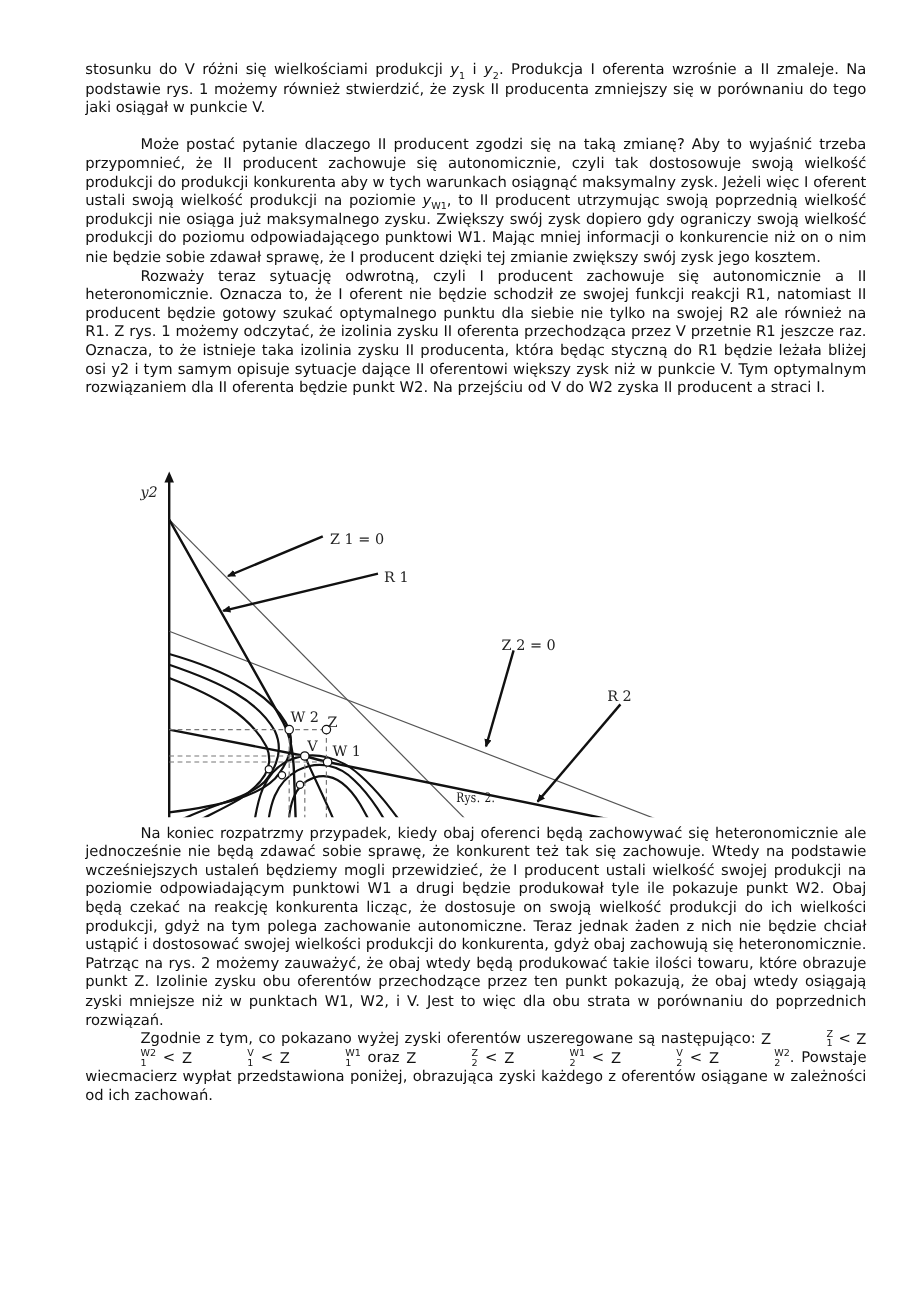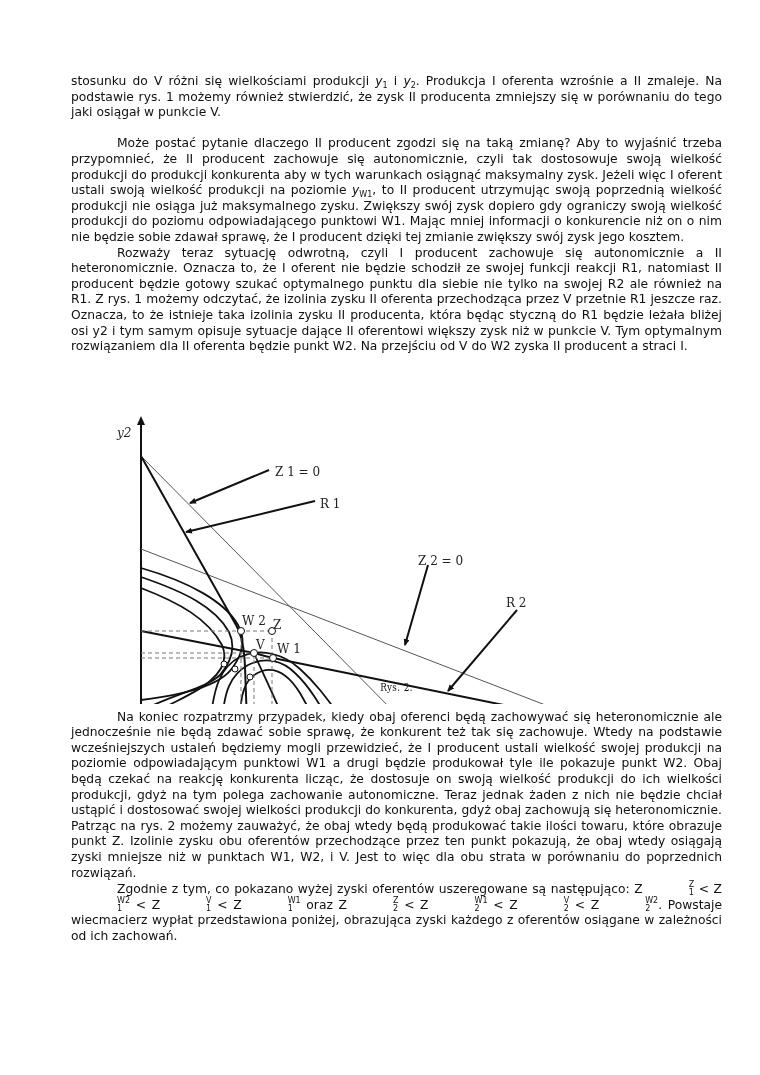--- a/index.html
+++ b/index.html
@@ -1,18 +1,18 @@
 <!DOCTYPE html>
 <html><head>
 <meta charset="utf-8">
 <style>
   html, body { margin: 0; padding: 0; background: #ffffff; }
   body { width: 760px; height: 1075px; position: relative; overflow: hidden;
          font-family: "DejaVu Sans", sans-serif; color: #111; }
-  .page { position: absolute; left: 71px; top: 74px; width: 651px; }
+  .page { position: absolute; left: 71px; top: 51px; width: 651px; }
   p { margin: 0; font-size: 12.3px; line-height: 15.6px; text-align: justify; }
   p.indent { text-indent: 46px; }
   .gap { height: 15.6px; }
   sub, sup { font-size: 8px; line-height: 0; }
   .figure { position: relative; width: 651px; height: 348px; margin: 1px 0 6px 0; }
   .figure svg { position: absolute; left: 0; top: 0; }
   .caption { position: absolute; left: 0; width: 100%; top: 325px; text-align: center;
              font-family: "DejaVu Serif", serif; font-size: 11px; letter-spacing: 0.5px; transform: scaleX(0.8); }
   .lbl { font-family: "DejaVu Serif", serif; font-size: 12px; fill: #222; }
 </style>

